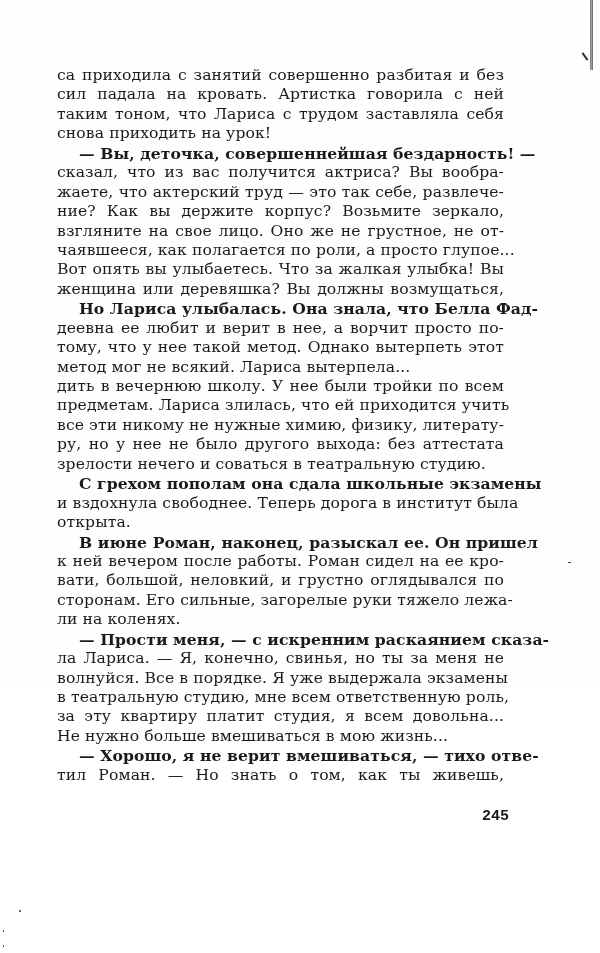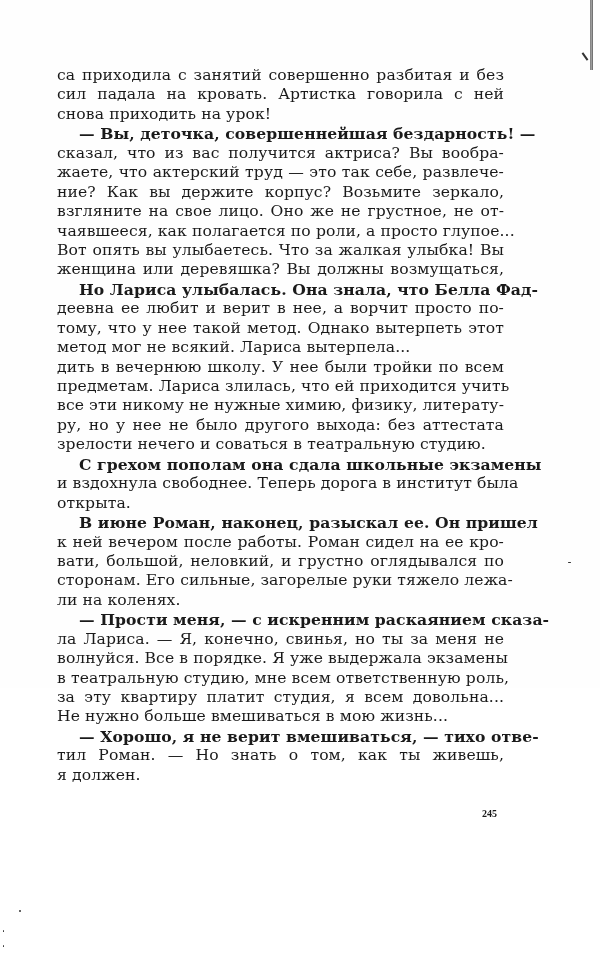--- a/index.html
+++ b/index.html
@@ -42,23 +42,23 @@
       text-align-last: left;
     }
     .line.indent {
       padding-left: 22px;
       font-weight: bold;
     }
     .page-number {
       position: absolute;
       left: 482px;
       top: 808px;
-      font-family: Liberation Serif, serif;
+      font-family: Liberation Mono, monospace;
       font-weight: bold;
-      font-size: 10px;
+      font-size: 15px;
       color: #1a1a1a;
     }
     .binding-edge {
       position: absolute;
       left: 590px;
       top: 0;
       width: 3px;
       height: 70px;
       background: linear-gradient(to right, #555 0, #999 40%, #444 100%);
       opacity: 0.85;
@@ -82,20 +82,21 @@
 </head>
 <body>
 
 <div class="page">
   <div class="binding-edge"></div>
   <div class="binding-mark"></div>
 
   <div class="text-block" id="text-block">
       <span class="line">са приходила с занятий совершенно разбитая и без</span>
       <span class="line">сил падала на кровать. Артистка говорила с ней</span>
+      <span class="line">таким тоном, что Лариса с трудом заставляла себя</span>
       <span class="line last">снова приходить на урок!</span>
       <span class="line indent">— Вы, деточка, совершеннейшая бездарность! —</span>
       <span class="line">сказал, что из вас получится актриса? Вы вообра-</span>
       <span class="line">жаете, что актерский труд — это так себе, развлече-</span>
       <span class="line">ние? Как вы держите корпус? Возьмите зеркало,</span>
       <span class="line">взгляните на свое лицо. Оно же не грустное, не от-</span>
       <span class="line">чаявшееся, как полагается по роли, а просто глупое...</span>
       <span class="line">Вот опять вы улыбаетесь. Что за жалкая улыбка! Вы</span>
       <span class="line">женщина или деревяшка? Вы должны возмущаться,</span>
       <span class="line indent">Но Лариса улыбалась. Она знала, что Белла Фад-</span>
@@ -116,21 +117,20 @@
       <span class="line">сторонам. Его сильные, загорелые руки тяжело лежа-</span>
       <span class="line last">ли на коленях.</span>
       <span class="line indent">— Прости меня, — с искренним раскаянием сказа-</span>
       <span class="line">ла Лариса. — Я, конечно, свинья, но ты за меня не</span>
       <span class="line">волнуйся. Все в порядке. Я уже выдержала экзамены</span>
       <span class="line">в театральную студию, мне всем ответственную роль,</span>
       <span class="line">за эту квартиру платит студия, я всем довольна...</span>
       <span class="line last">Не нужно больше вмешиваться в мою жизнь...</span>
       <span class="line indent">— Хорошо, я не верит вмешиваться, — тихо отве-</span>
       <span class="line">тил Роман. — Но знать о том, как ты живешь,</span>
-      <span class="line last">я должен.</span>
     </div>
 
   <div class="page-number">245</div>
 
   <div class="speck" style="left:19px; top:910px;"></div>
   <div class="speck" style="left:3px; top:930px; width:1px;"></div>
   <div class="speck" style="left:3px; top:945px; width:1px;"></div>
   <div class="speck" style="left:568px; top:562px; width:3px; height:1px;"></div>
 </div>
 

